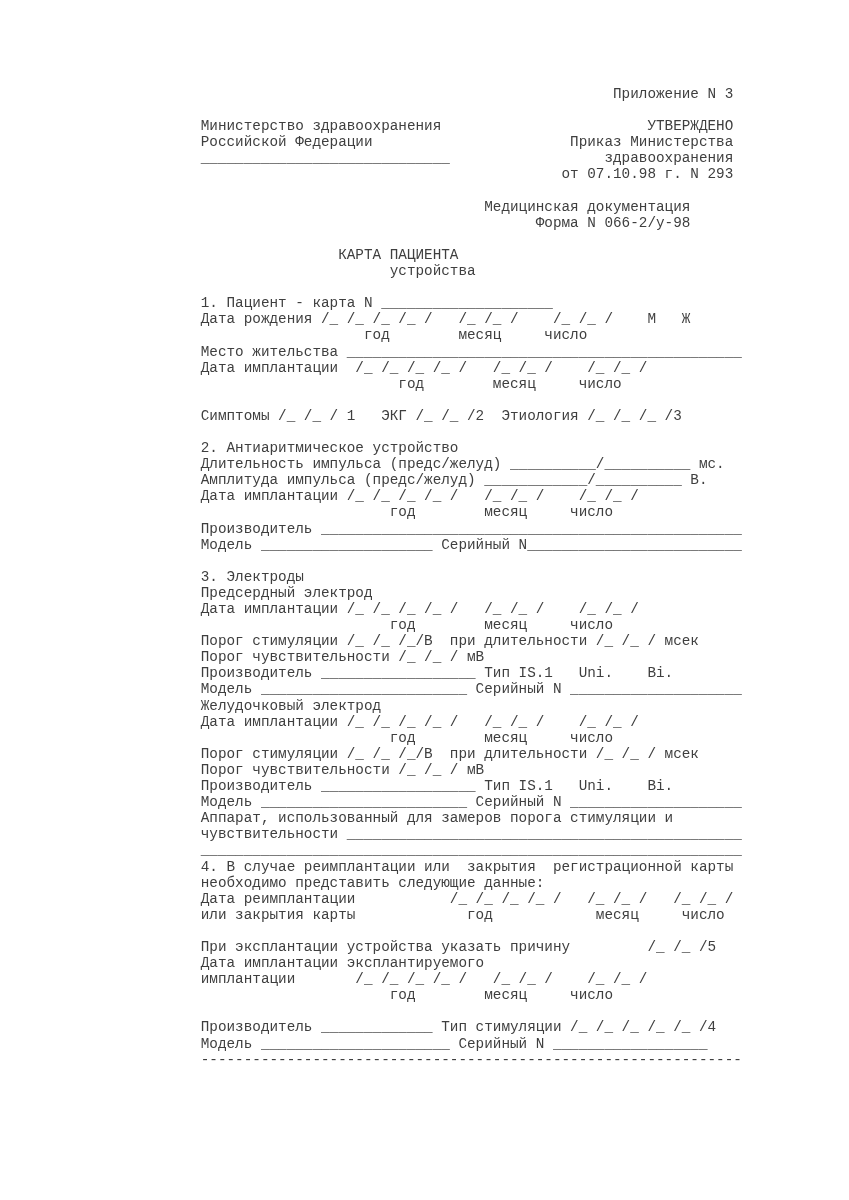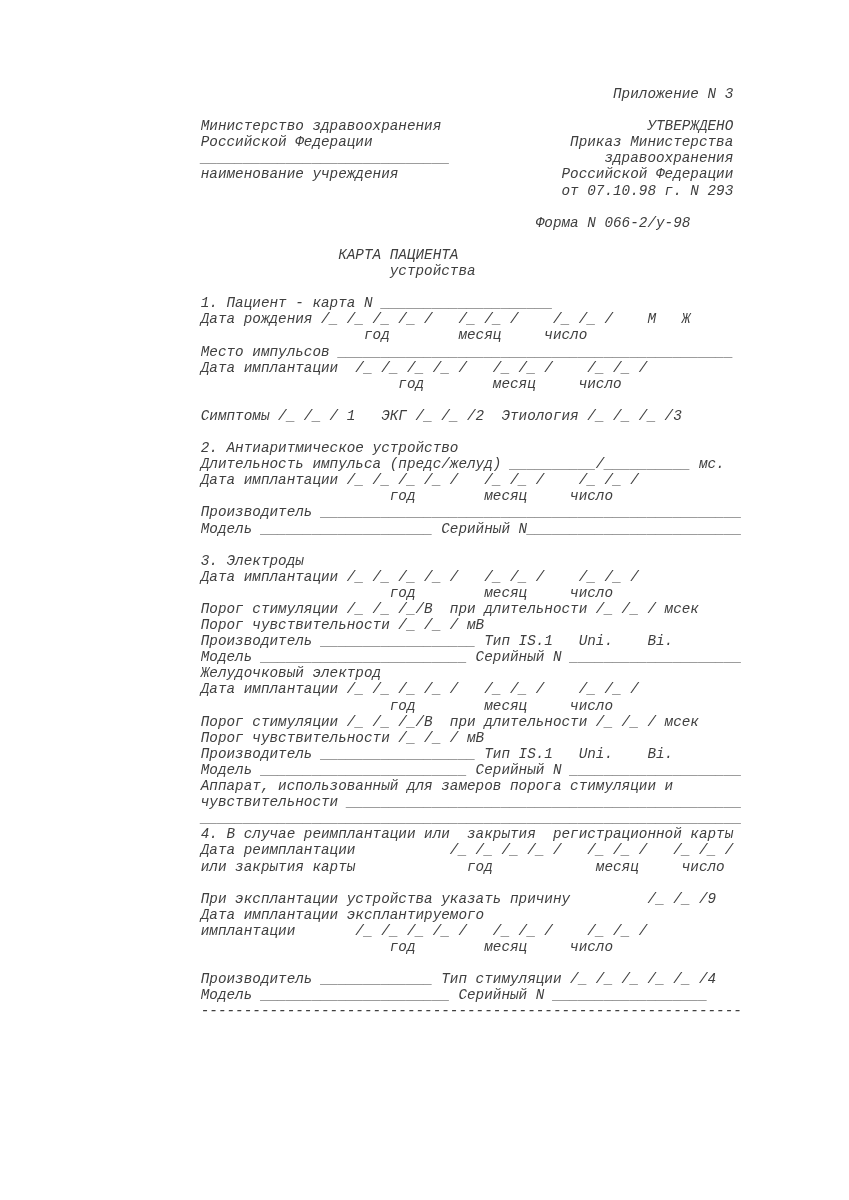--- a/index.html
+++ b/index.html
@@ -15,101 +15,103 @@
     overflow: hidden;
   }
   .doc {
     position: absolute;
     left: 175px; top: 86px;
     font-family: "Liberation Mono", "DejaVu Sans Mono", monospace;
     font-size: 14.32px;
     line-height: 16.1px;
     color: #3f3f3f;
     letter-spacing: 0;
-    font-style: italic;
   }
   .line {
     height: 16.1px;
     white-space: pre;
   }
   section { margin: 0; padding: 0; }
 </style>
 </head>
 <body>
 
 <div class="page">
   <div class="doc">
 
     <section>
       <div class="line">                                                   Приложение N 3</div>
       <div class="line"></div>
       <div class="line">   Министерство здравоохранения                        УТВЕРЖДЕНО</div>
       <div class="line">   Российской Федерации                       Приказ Министерства</div>
       <div class="line">   _____________________________                  здравоохранения</div>
-      <div class="line">   наименование учреждения                   Российской Федерации</div>
       <div class="line">                                             от 07.10.98 г. N 293</div>
       <div class="line"></div>
+      <div class="line">                                    Медицинская документация</div>
       <div class="line">                                          Форма N 066-2/у-98</div>
       <div class="line"></div>
     </section>
 
     <section>
       <div class="line">                   КАРТА ПАЦИЕНТА</div>
       <div class="line">                         устройства</div>
       <div class="line"></div>
     </section>
 
     <section>
       <div class="line">   1. Пациент - карта N ____________________</div>
       <div class="line">   Дата рождения /_ /_ /_ /_ /   /_ /_ /    /_ /_ /    М   Ж</div>
       <div class="line">                      год        месяц     число</div>
-      <div class="line">   Место импульсов ______________________________________________</div>
+      <div class="line">   Место жительства ______________________________________________</div>
       <div class="line">   Дата имплантации  /_ /_ /_ /_ /   /_ /_ /    /_ /_ /</div>
       <div class="line">                          год        месяц     число</div>
       <div class="line"></div>
       <div class="line">   Симптомы /_ /_ / 1   ЭКГ /_ /_ /2  Этиология /_ /_ /_ /3</div>
       <div class="line"></div>
     </section>
 
     <section>
       <div class="line">   2. Антиаритмическое устройство</div>
       <div class="line">   Длительность импульса (предс/желуд) __________/__________ мс.</div>
+      <div class="line">   Амплитуда импульса (предс/желуд) ____________/__________ В.</div>
       <div class="line">   Дата имплантации /_ /_ /_ /_ /   /_ /_ /    /_ /_ /</div>
       <div class="line">                         год        месяц     число</div>
       <div class="line">   Производитель _________________________________________________</div>
       <div class="line">   Модель ____________________ Серийный N_________________________</div>
       <div class="line"></div>
     </section>
 
     <section>
       <div class="line">   3. Электроды</div>
+      <div class="line">   Предсердный электрод</div>
       <div class="line">   Дата имплантации /_ /_ /_ /_ /   /_ /_ /    /_ /_ /</div>
       <div class="line">                         год        месяц     число</div>
       <div class="line">   Порог стимуляции /_ /_ /_/В  при длительности /_ /_ / мсек</div>
       <div class="line">   Порог чувствительности /_ /_ / мВ</div>
       <div class="line">   Производитель __________________ Тип IS.1   Uni.    Bi.</div>
       <div class="line">   Модель ________________________ Серийный N ____________________</div>
       <div class="line">   Желудочковый электрод</div>
       <div class="line">   Дата имплантации /_ /_ /_ /_ /   /_ /_ /    /_ /_ /</div>
       <div class="line">                         год        месяц     число</div>
       <div class="line">   Порог стимуляции /_ /_ /_/В  при длительности /_ /_ / мсек</div>
       <div class="line">   Порог чувствительности /_ /_ / мВ</div>
       <div class="line">   Производитель __________________ Тип IS.1   Uni.    Bi.</div>
       <div class="line">   Модель ________________________ Серийный N ____________________</div>
       <div class="line">   Аппарат, использованный для замеров порога стимуляции и</div>
       <div class="line">   чувствительности ______________________________________________</div>
       <div class="line">   _______________________________________________________________</div>
     </section>
 
     <section>
       <div class="line">   4. В случае реимплантации или  закрытия  регистрационной карты</div>
+      <div class="line">   необходимо представить следующие данные:</div>
       <div class="line">   Дата реимплантации           /_ /_ /_ /_ /   /_ /_ /   /_ /_ /</div>
       <div class="line">   или закрытия карты             год            месяц     число</div>
       <div class="line"></div>
-      <div class="line">   При эксплантации устройства указать причину         /_ /_ /9</div>
+      <div class="line">   При эксплантации устройства указать причину         /_ /_ /5</div>
       <div class="line">   Дата имплантации эксплантируемого</div>
       <div class="line">   имплантации       /_ /_ /_ /_ /   /_ /_ /    /_ /_ /</div>
       <div class="line">                         год        месяц     число</div>
       <div class="line"></div>
       <div class="line">   Производитель _____________ Тип стимуляции /_ /_ /_ /_ /_ /4</div>
       <div class="line">   Модель ______________________ Серийный N __________________</div>
       <div class="line">   ---------------------------------------------------------------</div>
     </section>
 
   </div>

